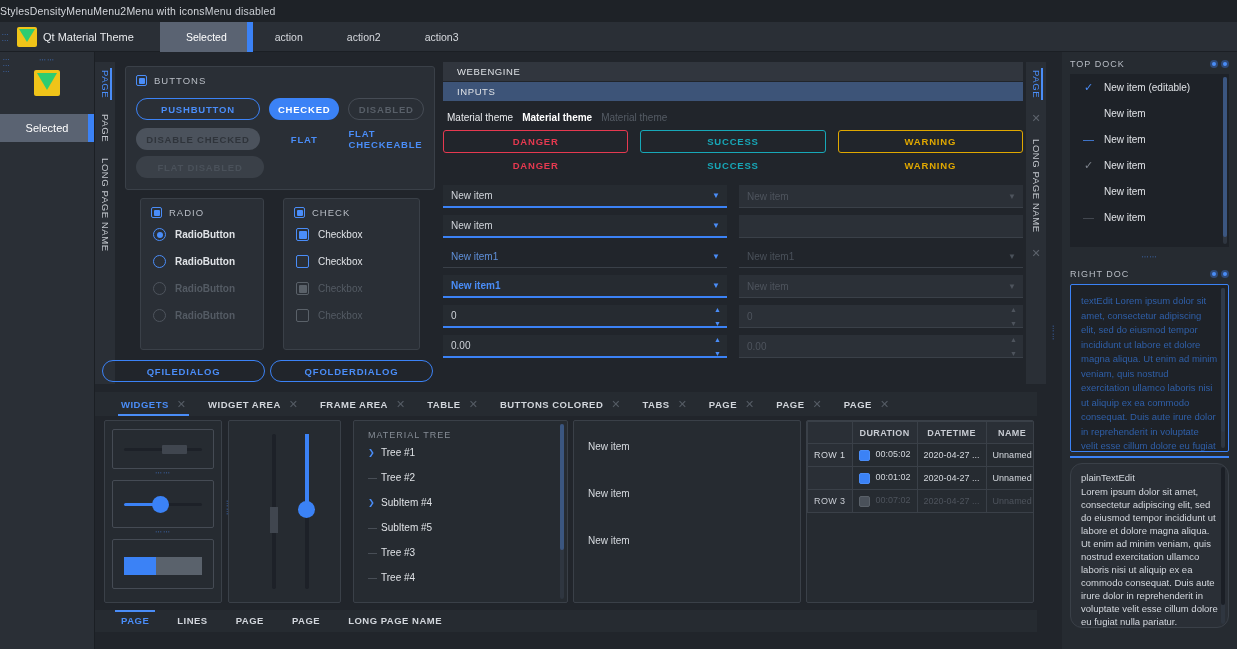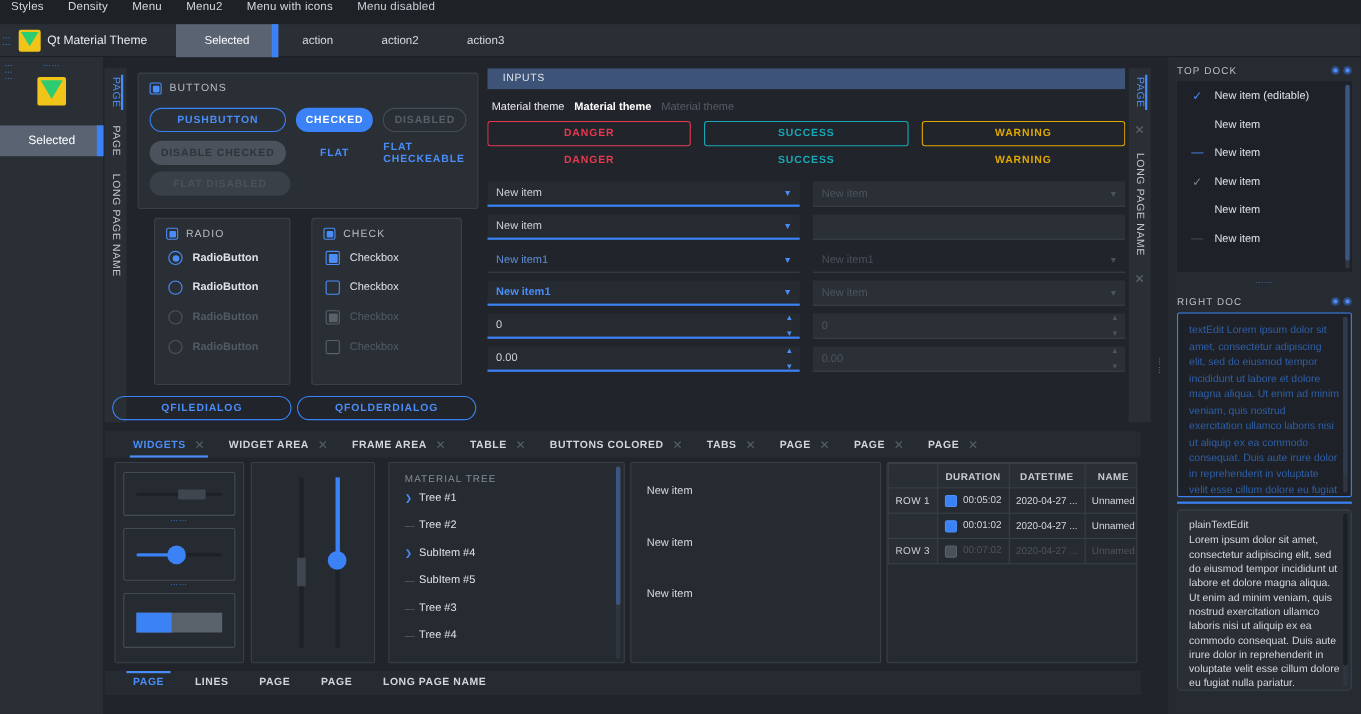--- a/index.html
+++ b/index.html
@@ -5,21 +5,21 @@
   * { box-sizing: border-box; margin:0; padding:0; }
   html,body{ background:#21252b; }
   body{
     width:1237px; height:649px; position:relative; overflow:hidden;
     font-family:"Liberation Sans", sans-serif;
     color:#e8eaed; font-size:11px;
   }
   
   #menubar{
     position:absolute; left:0; top:0; width:1237px; height:22px;
-    background:#1e2227; display:flex; align-items:flex-start; padding-left:10px; gap:22px;
+    background:#1e2227; display:flex; align-items:center; padding-left:0; 
   }
   #menubar .mi{ font-size:10.5px; color:#d4d7dc; letter-spacing:.2px; white-space:nowrap; }
   #menubar .mi.disabled{ color:#c9cdd3; }
 
   
   #toolbar{
     position:absolute; left:0; top:22px; width:1237px; height:30px;
     background:#2a2f36; display:flex; align-items:center; border-bottom:1px solid #1b1f24;
   }
   #tb-handle{ width:9px; height:100%; display:flex; align-items:center; justify-content:center;
@@ -158,21 +158,21 @@
     border-radius:50%; background:#4a8df8;}
   .dlist{ background:#1e2228; margin:0 8px; border:none; overflow:hidden; position:relative;}
   .dli{ display:flex; align-items:center; gap:9px; height:26px; padding-left:12px; font-size:10px; color:#dfe2e6;}
   .mark{ width:13px; text-align:center; font-size:11px; flex:none;}
   .mark.blue{ color:#4a8df8;} .mark.grey{ color:#7f858e;} .mark.dark{ color:#4e545d;}
   .vscroll{ position:absolute; right:2px; top:3px; bottom:3px; width:4px; background:#2f3640; border-radius:2px;}
   .vscroll i{ position:absolute; left:0; top:0; width:4px; background:#3b5680; border-radius:2px; display:block;}
 
   .tedit{ margin:0 8px; background:#1e2228; border:1px solid #3b82f6; border-radius:2px;
     padding:9px 10px; font-size:9.5px; line-height:14.5px; color:#2f5fa8; position:relative; overflow:hidden;}
-  .pedit{ margin:0 8px; background:#2a2f36; border:1px solid #3a4048; border-radius:4px;
+  .pedit{ margin:0 8px; background:#2a2f36; border:1px solid #3a4048; border-radius:12px;
     padding:7px 10px; font-size:9.5px; line-height:13px; color:#d4d8de; position:relative; overflow:hidden;}
   .pedit .ttl{ display:block; margin-bottom:1px;}
   .dgrip{ text-align:center; font-size:7px; color:#4a8df8; letter-spacing:1px; padding:6px 0;}
   .sepline{ height:2px; background:#3b82f6; margin:4px 8px 5px;}
 </style>
 </head>
 <body>
 
 <div id="menubar">
   <span class="mi">Styles</span>
@@ -279,20 +279,21 @@
         <span class="cb dis" style="width:13px;height:13px;"></span>
         <span>Checkbox</span>
       </div>
   </div>
 </div>
 
 <div class="panel btn outline" style="left:102px; top:360px; width:163px;">QFILEDIALOG</div>
 <div class="panel btn outline" style="left:270px; top:360px; width:163px;">QFOLDERDIALOG</div>
 
 <div id="center">
+  <div class="sect">WEBENGINE</div>
   <div class="sect on">INPUTS</div>
 
   <div class="mt-row">
     <span class="a">Material theme</span>
     <span class="b">Material theme</span>
     <span class="c">Material theme</span>
   </div>
 
   <div class="colbtns">
     <div class="cbtn" style="border:1.5px solid #e63950; color:#e63950;">DANGER</div>

